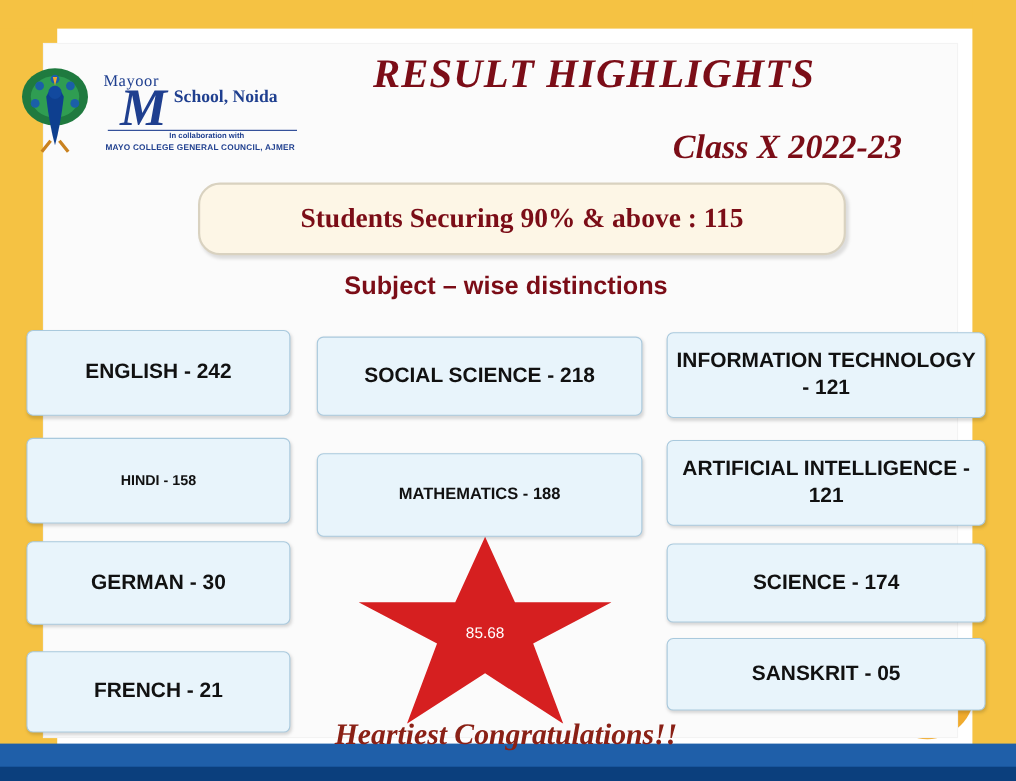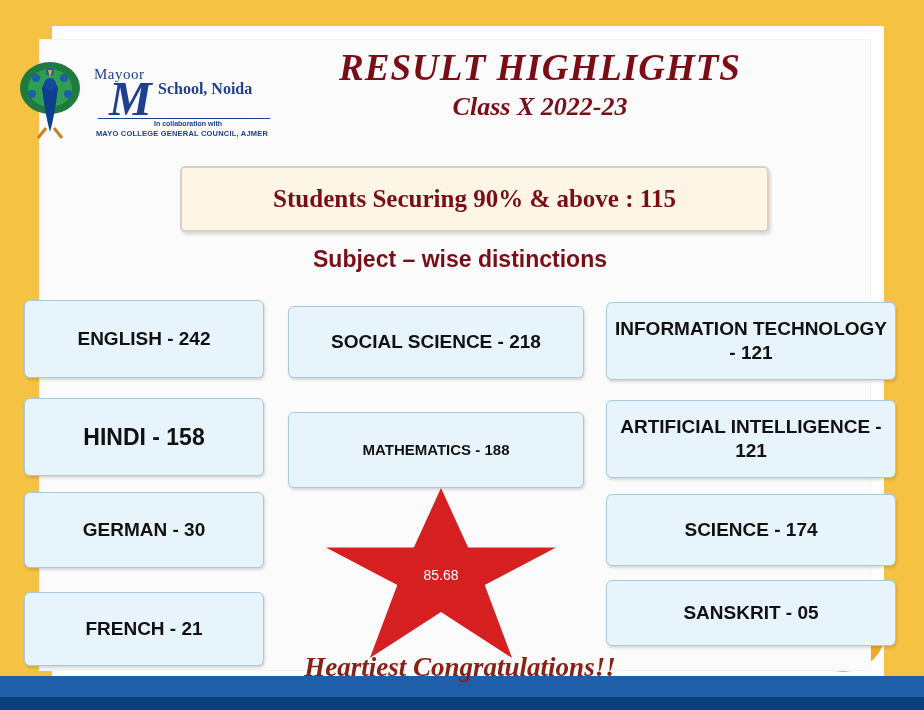--- a/index.html
+++ b/index.html
@@ -158,40 +158,40 @@
     font-family: "Liberation Serif", serif;
     font-style: italic;
     font-weight: bold;
     font-size: 37px;
     color: #7b0d17;
     letter-spacing: 1px;
   }
   .subtitle {
     position: absolute;
     left: 260px;
-    top: 92px;
+    top: 116px;
     width: 560px;
-    text-align: center;
+    text-align: right;
     font-family: "Liberation Serif", serif;
     font-style: italic;
     font-weight: bold;
-    font-size: 26px;
+    font-size: 31px;
     color: #7b0d17;
   }
 
   
   .banner {
     position: absolute;
     left: 180px;
     top: 166px;
     width: 585px;
     height: 62px;
     background: #fdf6e6;
     border: 2px solid #d9d2c0;
-    border-radius: 5px;
+    border-radius: 20px;
     display: flex;
     align-items: center;
     justify-content: center;
     font-family: "Liberation Serif", serif;
     font-weight: bold;
     font-size: 25px;
     color: #7b0d17;
     box-shadow: 2px 3px 3px rgba(0,0,0,.12);
   }
 
@@ -219,21 +219,21 @@
     font-weight: bold;
     color: #111111;
     box-shadow: 1px 2px 3px rgba(0,0,0,.15);
     line-height: 1.25;
     padding: 0 6px;
     box-sizing: border-box;
   }
 
   
   .b-english  { left: 24px;  top: 300px; width: 240px; height: 78px; font-size: 19px; }
-  .b-hindi    { left: 24px;  top: 398px; width: 240px; height: 78px; font-size: 23px; align-items: center; }
+  .b-hindi    { left: 24px;  top: 398px; width: 240px; height: 78px; font-size: 13px; align-items: center; }
   .b-german   { left: 24px;  top: 492px; width: 240px; height: 76px; font-size: 19px; }
   .b-french   { left: 24px;  top: 592px; width: 240px; height: 74px; font-size: 19px; }
 
   
   .b-social   { left: 288px; top: 306px; width: 296px; height: 72px; font-size: 19px; }
   .b-maths    { left: 288px; top: 412px; width: 296px; height: 76px; font-size: 15px; }
 
   
   .b-it       { left: 606px; top: 302px; width: 290px; height: 78px; font-size: 19px; }
   .b-ai       { left: 606px; top: 400px; width: 290px; height: 78px; font-size: 19px; }

